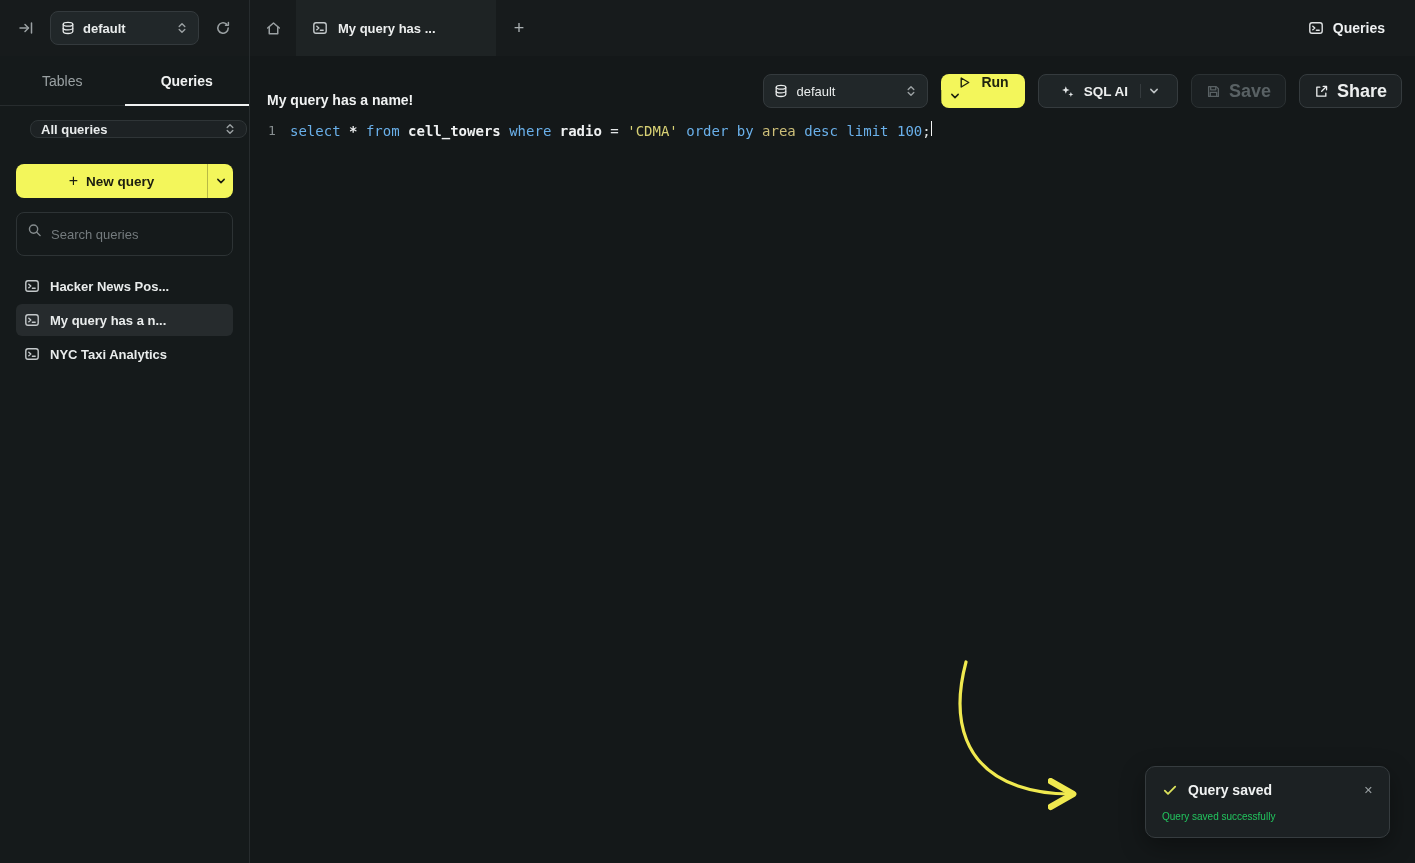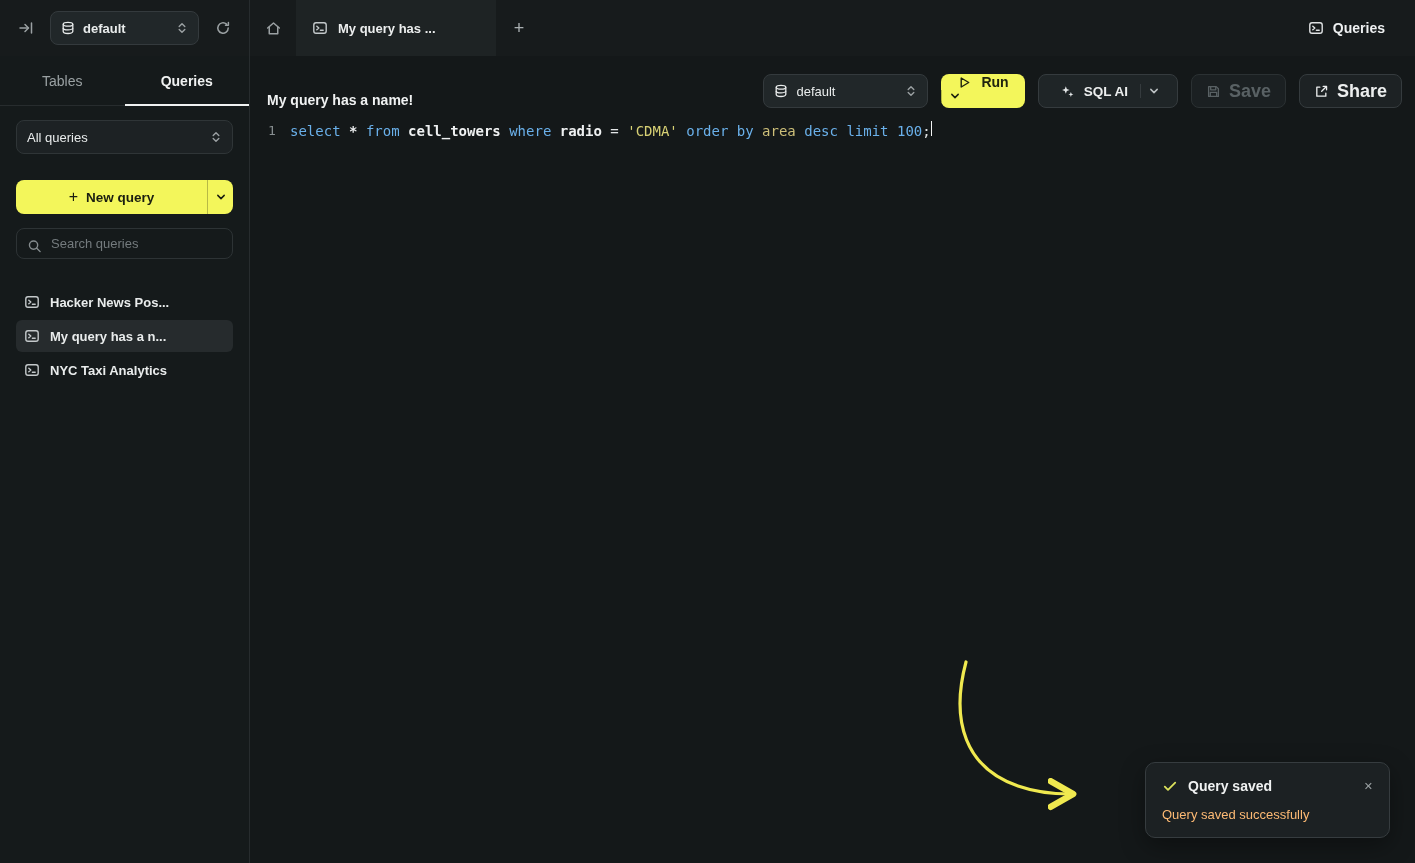--- a/index.html
+++ b/index.html
@@ -41,30 +41,30 @@
 
   
   .sidebar{width:250px;flex:none;border-right:1px solid var(--border);display:flex;
            flex-direction:column;background:#151a1b;}
   .side-tabs{height:50px;flex:none;display:flex;border-bottom:1px solid var(--border);}
   .side-tab{flex:1;display:flex;align-items:center;justify-content:center;font-size:14px;
             color:#9aa1a3;cursor:pointer;position:relative;}
   .side-tab.active{color:#f0f2f2;font-weight:700;}
   .side-tab.active::after{content:"";position:absolute;left:0;right:0;bottom:-1px;height:2px;background:#f0f2f2;}
   .side-body{padding:14px 16px;display:flex;flex-direction:column;}
-  .select.full{width:100%;background:#1d2224;border-color:#2f3537;font-weight:400;font-size:13px;height:34px;}
+  .select.full{width:100%;background:#1d2224;border-color:#2f3537;font-weight:700;font-size:13px;height:18px;margin-left:14px;}
   .new-query{margin-top:26px;display:flex;align-items:stretch;height:34px;background:var(--accent);
              border-radius:8px;color:#1b1e10;font-size:13.5px;font-weight:600;cursor:pointer;overflow:hidden;}
   .nq-main{flex:1;display:flex;align-items:center;justify-content:center;gap:8px;}
   .plus{font-size:16px;font-weight:400;line-height:1;}
   .nq-caret{width:26px;display:flex;align-items:center;justify-content:center;
             border-left:1px solid rgba(27,30,16,.28);}
   .search-wrap{margin-top:14px;position:relative;height:36px;}
   .search-ic{position:absolute;left:11px;top:50%;transform:translateY(-50%);color:#858c8e;display:flex;}
-  .search-input{width:100%;height:31px;background:transparent;border:1px solid #2d3335;border-radius:8px;
+  .search-input{width:100%;height:44px;background:transparent;border:1px solid #2d3335;border-radius:8px;
                 color:#e3e6e7;font-size:13px;padding:0 10px 0 34px;font-family:inherit;outline:none;}
   .search-input::placeholder{color:#747b7e;}
   .query-list{margin-top:22px;display:flex;flex-direction:column;gap:2px;}
   .query-item{display:flex;align-items:center;gap:10px;height:32px;padding:0 8px;border-radius:6px;
               color:#e9ecec;font-size:13px;font-weight:700;cursor:pointer;white-space:nowrap;overflow:hidden;}
   .query-item.selected{background:#262b2d;}
   .query-item .icon{color:#c3c8ca;display:flex;flex:none;}
 
   
   .main{flex:1;display:flex;flex-direction:column;min-width:0;background:var(--bg);}
@@ -108,21 +108,21 @@
 
   
   .toast{position:absolute;right:25px;bottom:25px;width:245px;background:#1c2123;
          border:1px solid #363c3f;border-radius:10px;padding:15px 16px;
          box-shadow:0 8px 24px rgba(0,0,0,.35);z-index:20;}
   .toast-head{display:flex;align-items:center;gap:10px;}
   .check{color:var(--toast-check);display:flex;}
   .toast-title{font-size:14px;font-weight:700;color:#f0f2f2;flex:1;}
   .toast-close{background:none;border:none;color:#9aa1a3;font-size:11px;cursor:pointer;padding:0;
                line-height:1;font-family:inherit;}
-  .toast-msg{margin-top:13px;font-size:13px;color:#fdba74;}
+  .toast-msg{margin-top:13px;font-size:10px;color:#22c55e;}
 
   
   .annotation{position:absolute;inset:0;width:100%;height:100%;pointer-events:none;z-index:30;}
   .arrow-stroke{stroke:var(--arrow);fill:none;stroke-linecap:round;stroke-linejoin:round;}
 </style>
 </head>
 <body>
 
 <div class="app">
 

